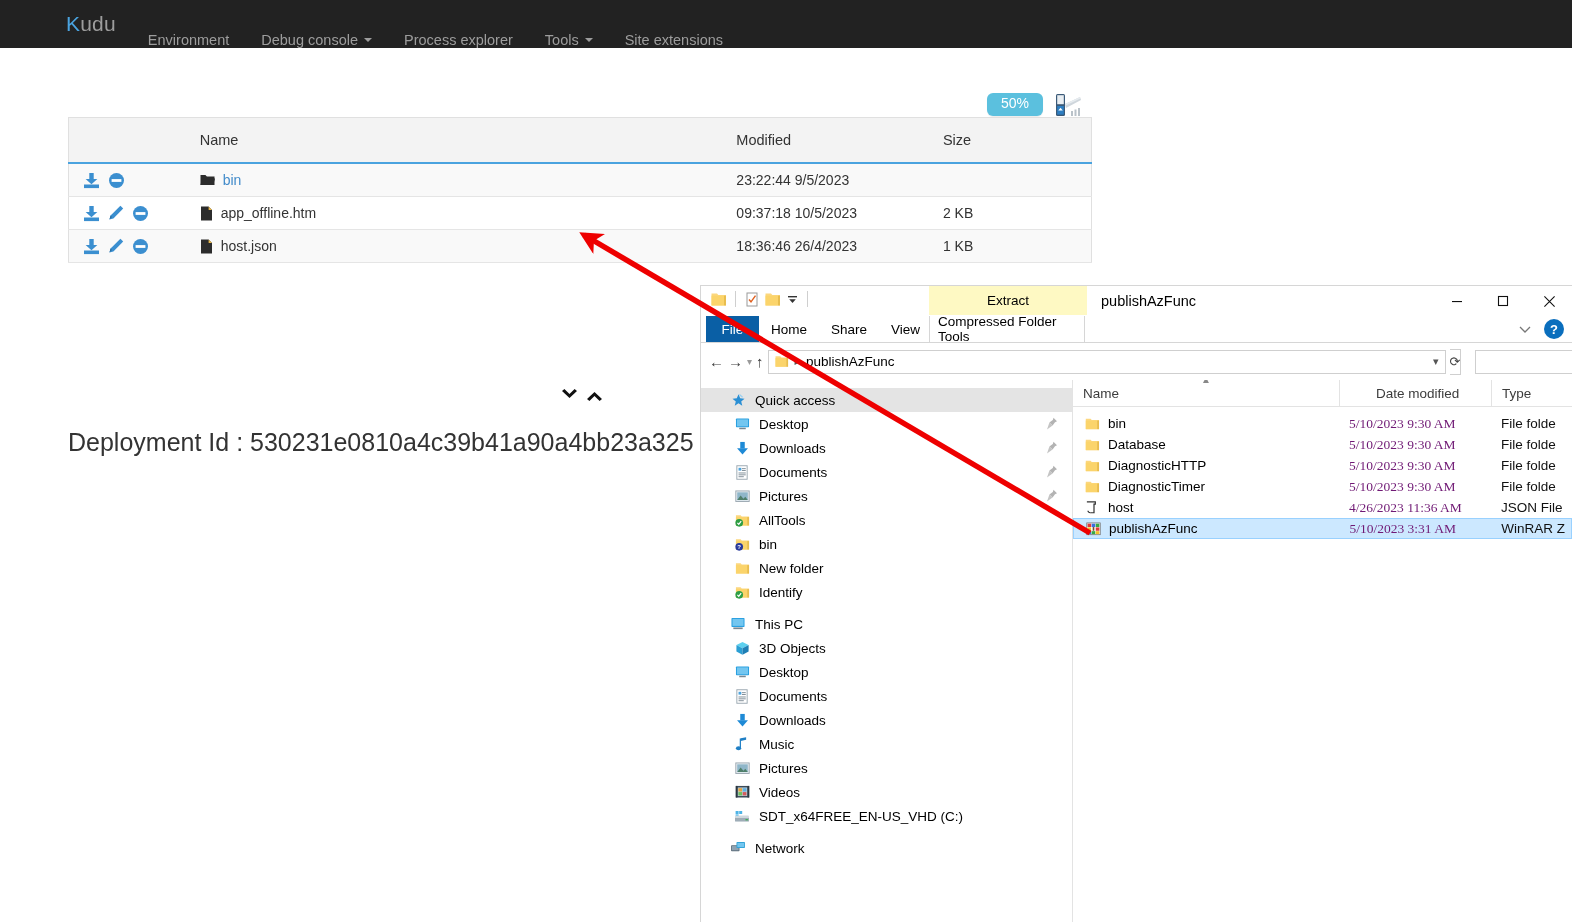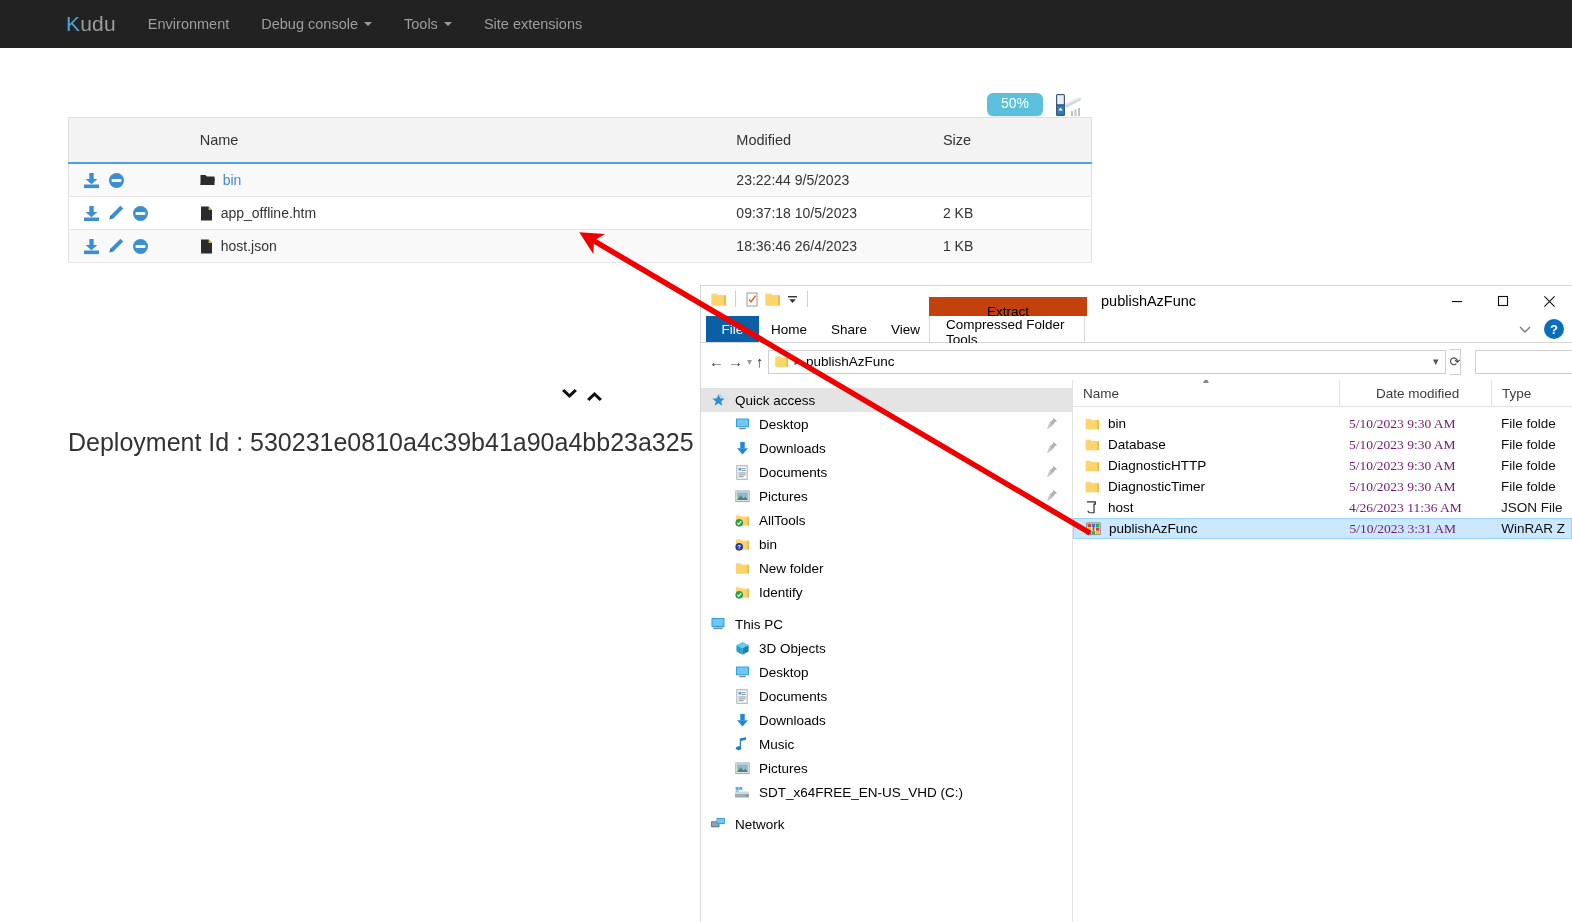--- a/index.html
+++ b/index.html
@@ -19,21 +19,21 @@
     position: absolute; left: 0; top: 0; width: 1572px; height: 48px;
     background: #222222;
     display: flex; align-items: stretch;
   }
   .kudu-brand {
     display: flex; align-items: center; justify-content: center;
     padding: 0 16px 0 66px;
     font-size: 21px; color: #9d9d9d; letter-spacing: .2px;
   }
   .kudu-brand .k { color: #4aa3df; font-weight: 400; }
-  .kudu-nav-items { display: flex; align-items: center; }
+  .kudu-nav-items { display: flex; align-items: flex-end; }
   .kudu-nav-item {
     display: flex; align-items: center; padding: 0 16px;
     font-size: 14.5px; color: #9d9d9d; cursor: pointer; white-space: nowrap;
   }
   .caret {
     display: inline-block; width: 0; height: 0; margin-left: 6px;
     border-left: 4px solid transparent; border-right: 4px solid transparent;
     border-top: 4px solid #9d9d9d;
   }
   .kudu-user {
@@ -125,39 +125,39 @@
   .exp-titlebar { position: relative; height: 30px; background: #fff; }
   .qat {
     position: absolute; left: 10px; top: 5px; display: flex; align-items: center; gap: 5px;
   }
   .qat .divider { width: 1px; height: 16px; background: #cfcfcf; margin: 0 3px; }
   .exp-title {
     position: absolute; left: 400px; top: 7px; font-size: 14.5px; color: #000;
   }
   .ribbon-ctx {
     position: absolute; left: 228px; top: 0; width: 158px; height: 29px;
-    background: #c2410c; color: #000; font-size: 13.5px;
-    display: flex; align-items: center; justify-content: center; margin-top: 11px;
+    background: #fef9c3; color: #000; font-size: 13.5px;
+    display: flex; align-items: center; justify-content: center;
   }
   .win-ctrls {
     position: absolute; right: 0; top: 0; display: flex; height: 30px;
   }
   .win-btn {
     width: 46px; height: 30px; display: flex; align-items: center; justify-content: center;
     cursor: pointer;
   }
 
   .exp-tabs { position: relative; height: 26px; border-bottom: 1px solid #d6d6d6; background:#fff; }
   .exp-tab {
     position: absolute; top: 0; height: 26px; display: flex; align-items: center;
     justify-content: center; font-size: 13.5px; color: #000; cursor: pointer; padding: 0 12px;
   }
   .exp-tab.file { background: #0a5fa5; color: #fff; left: 5px; width: 53px; padding:0; }
   .exp-tab.ctxgrp {
-    left: 228px; width: 156px; padding: 16px;
+    left: 228px; width: 156px; padding: 8px;
     border-left: 1px solid #d6d6d6; border-right: 1px solid #d6d6d6;
     box-sizing: border-box;
   }
   .exp-help {
     position: absolute; right: 8px; top: 3px; display: flex; align-items: center; gap: 12px;
   }
   .help-circle {
     width: 20px; height: 20px; border-radius: 50%; background: #0a6ebd; color: #fff;
     font-size: 13px; display: flex; align-items: center; justify-content: center;
     font-weight: bold; cursor: pointer;
@@ -193,21 +193,21 @@
     color: #000; background: transparent;
   }
 
   .exp-body { position: relative; display: flex; height: 544px; }
   .exp-nav {
     width: 372px; box-sizing: border-box; background: #fff; padding-top: 8px;
     border-right: 1px solid #e3e3e3; overflow: hidden; position: relative;
   }
   .nav-item {
     height: 24px; display: flex; align-items: center; font-size: 13.5px; color: #000;
-    padding-left: 6px; cursor: pointer; position: relative;
+    padding-left: 26px; cursor: pointer; position: relative;
   }
   .nav-item.sel { background: #e4e4e4; }
   .nav-item .ic { width: 22px; display: flex; align-items: center; justify-content: center; margin-right: 6px; }
   .nav-item.lvl2 { padding-left: 30px; }
   .nav-item .pin { position: absolute; right: 14px; top: 5px; }
   .nav-gap { height: 8px; }
 
   .exp-list { flex: 1; position: relative; background: #fff; overflow: hidden; }
   .list-head {
     height: 26px; display: flex; align-items: center; border-bottom: 1px solid #e3e3e3;
@@ -245,20 +245,23 @@
       <span class="k">K</span>
         <span>udu</span>
     </div>
     <div class="kudu-nav-items">
       <div class="kudu-nav-item">
         <span>Environment</span>
       </div>
       <div class="kudu-nav-item">
         <span>Debug console</span>
         <span class="caret"></span>
+      </div>
+      <div class="kudu-nav-item">
+        <span>Process explorer</span>
       </div>
       <div class="kudu-nav-item">
         <span>Tools</span>
         <span class="caret"></span>
       </div>
       <div class="kudu-nav-item">
         <span>Site extensions</span>
       </div>
     </div>
   </div>
@@ -687,20 +690,35 @@
           <span class="ic">
             <svg width="15" height="13" viewBox="0 0 16 14">
               <rect x="0.8" y="1" width="14.4" height="11.4" fill="#e8eef2" stroke="#9aa7b0" stroke-width="1"></rect>
               <rect x="2.3" y="2.5" width="11.4" height="8.4" fill="#8fb6c9"></rect>
               <path d="M2.3 10.9 L6 6 L9 9.4 L11 7.4 L13.7 10.9 Z" fill="#4f7f6a"></path>
             </svg>
           </span>
           <span>Pictures</span>
         </div>
 
+        <div class="nav-item lvl2">
+          <span class="ic">
+            <svg width="15" height="14" viewBox="0 0 16 15">
+              <rect x="0.8" y="1" width="14.4" height="12.4" fill="#3c4b58"></rect>
+              <rect x="2.8" y="2.6" width="10.4" height="9.2" fill="#bfd3e0"></rect>
+              <rect x="3.6" y="3.4" width="4" height="3.6" fill="#e8a33d"></rect>
+              <rect x="8.2" y="3.4" width="4" height="3.6" fill="#5fb0e0"></rect>
+              <rect x="3.6" y="7.6" width="4" height="3.6" fill="#6fbf5c"></rect>
+              <rect x="8.2" y="7.6" width="4" height="3.6" fill="#d35c5c"></rect>
+              <rect x="0.8" y="1" width="1.8" height="12.4" fill="#2b3740"></rect>
+              <rect x="13.4" y="1" width="1.8" height="12.4" fill="#2b3740"></rect>
+            </svg>
+          </span>
+          <span>Videos</span>
+        </div>
 
         <div class="nav-item lvl2">
           <span class="ic">
             <svg width="16" height="13" viewBox="0 0 16 13">
               <rect x="1" y="5.4" width="14" height="6" rx="1" fill="#cfd8de"></rect>
               <rect x="1" y="8" width="14" height="3.4" fill="#9fadb7"></rect>
               <rect x="1.6" y="1" width="3" height="3" fill="#4db3e6"></rect>
               <rect x="5.2" y="1" width="3" height="3" fill="#4db3e6"></rect>
               <rect x="1.6" y="4.4" width="3" height="1.2" fill="#4db3e6"></rect>
               <rect x="11.5" y="9" width="2.4" height="1.4" fill="#3fae55"></rect>

